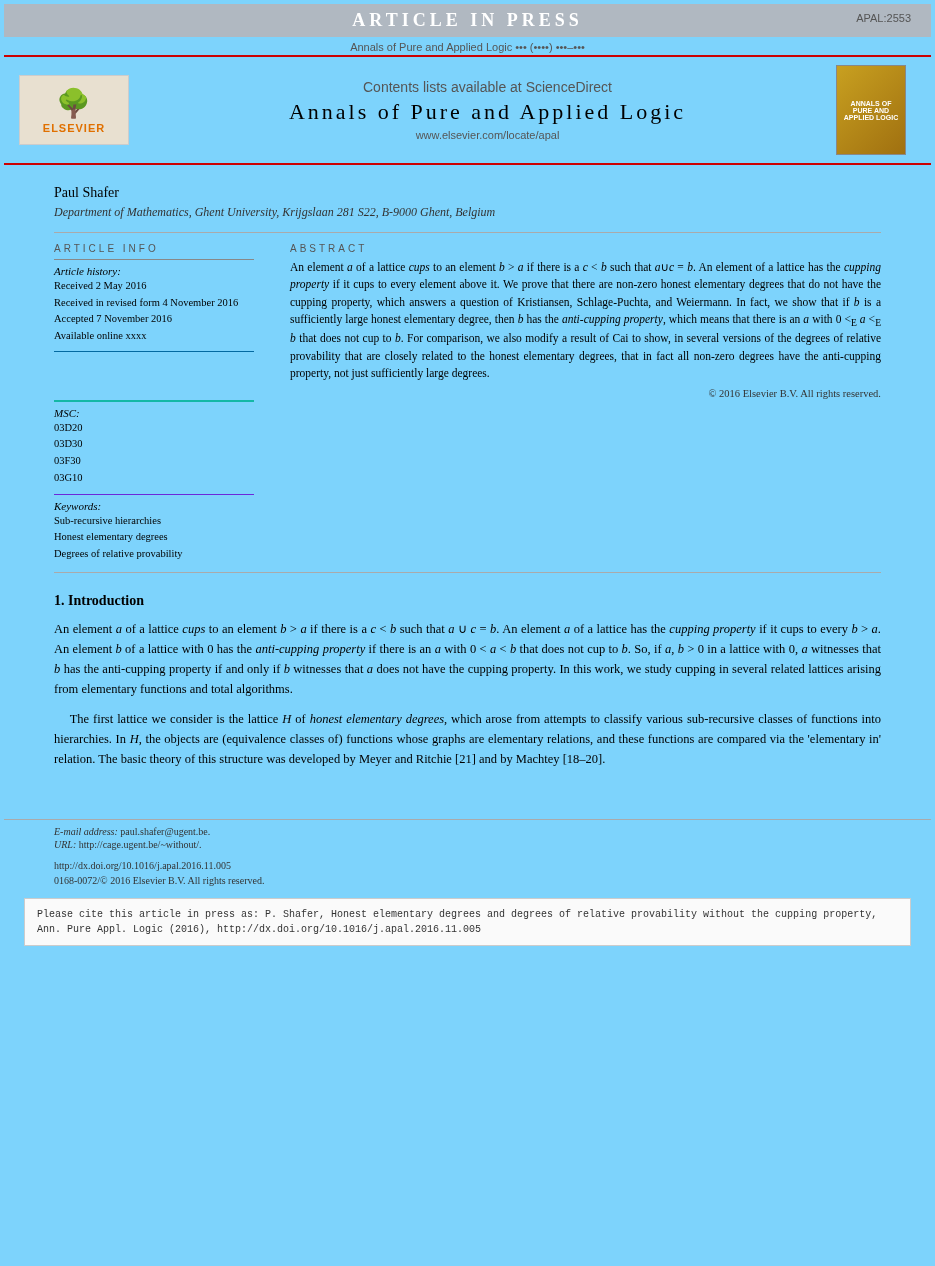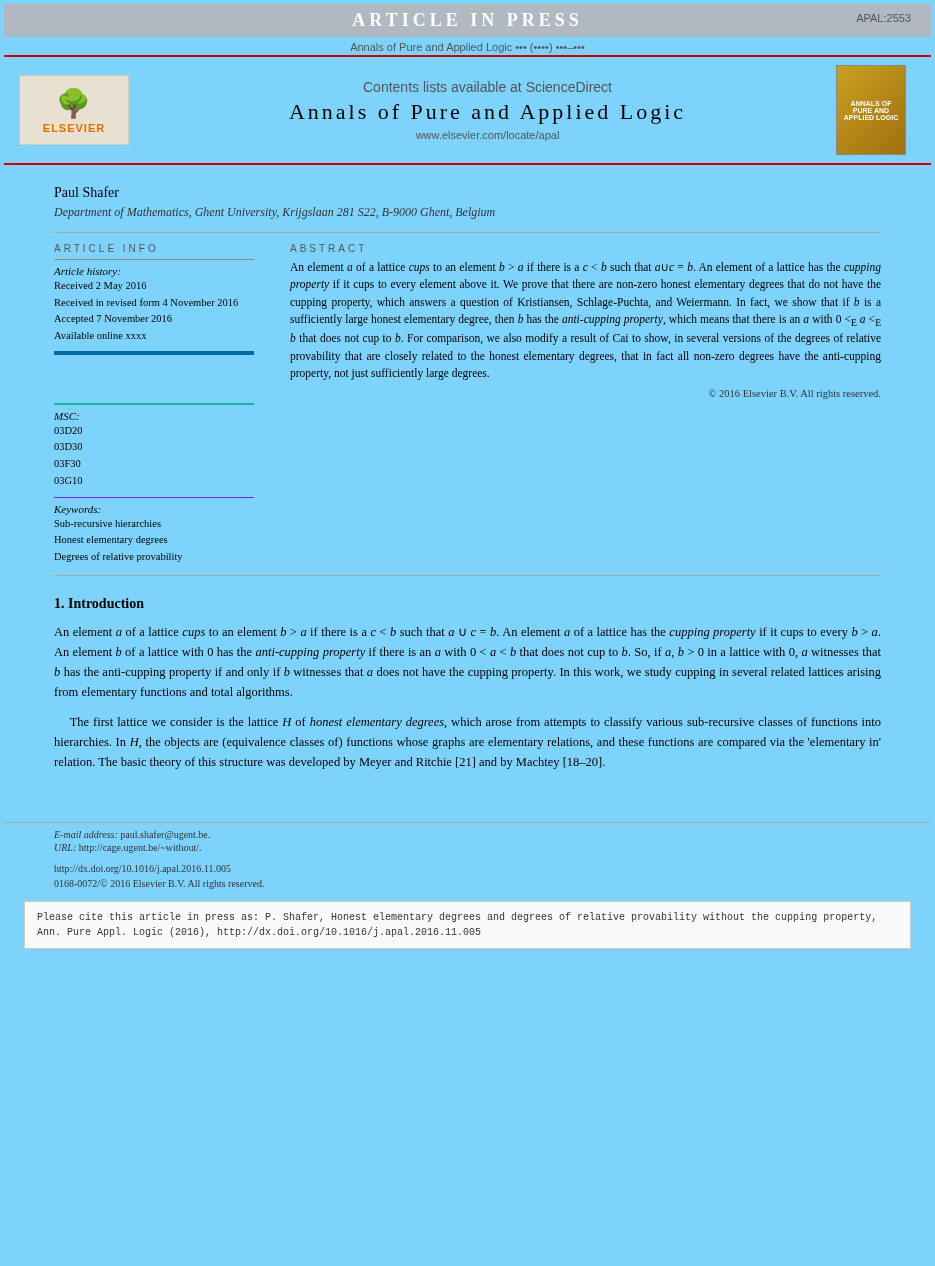--- a/index.html
+++ b/index.html
@@ -175,21 +175,21 @@
     .section-header {
       font-size: 10px;
       letter-spacing: 3px;
       color: #555;
       font-family: Arial, sans-serif;
       text-transform: uppercase;
       margin-bottom: 5px;
     }
     .info-box {
       border-top: 1px solid #888;
-      border-bottom: 4px solid #0369a1;
+      border-bottom: 1px solid #0369a1;
       padding: 5px 0;
       margin-bottom: 8px;
     }
     .info-label {
       font-style: italic;
       margin-bottom: 2px;
     }
     .info-text {
       font-size: 10.5px;
       line-height: 1.4;

